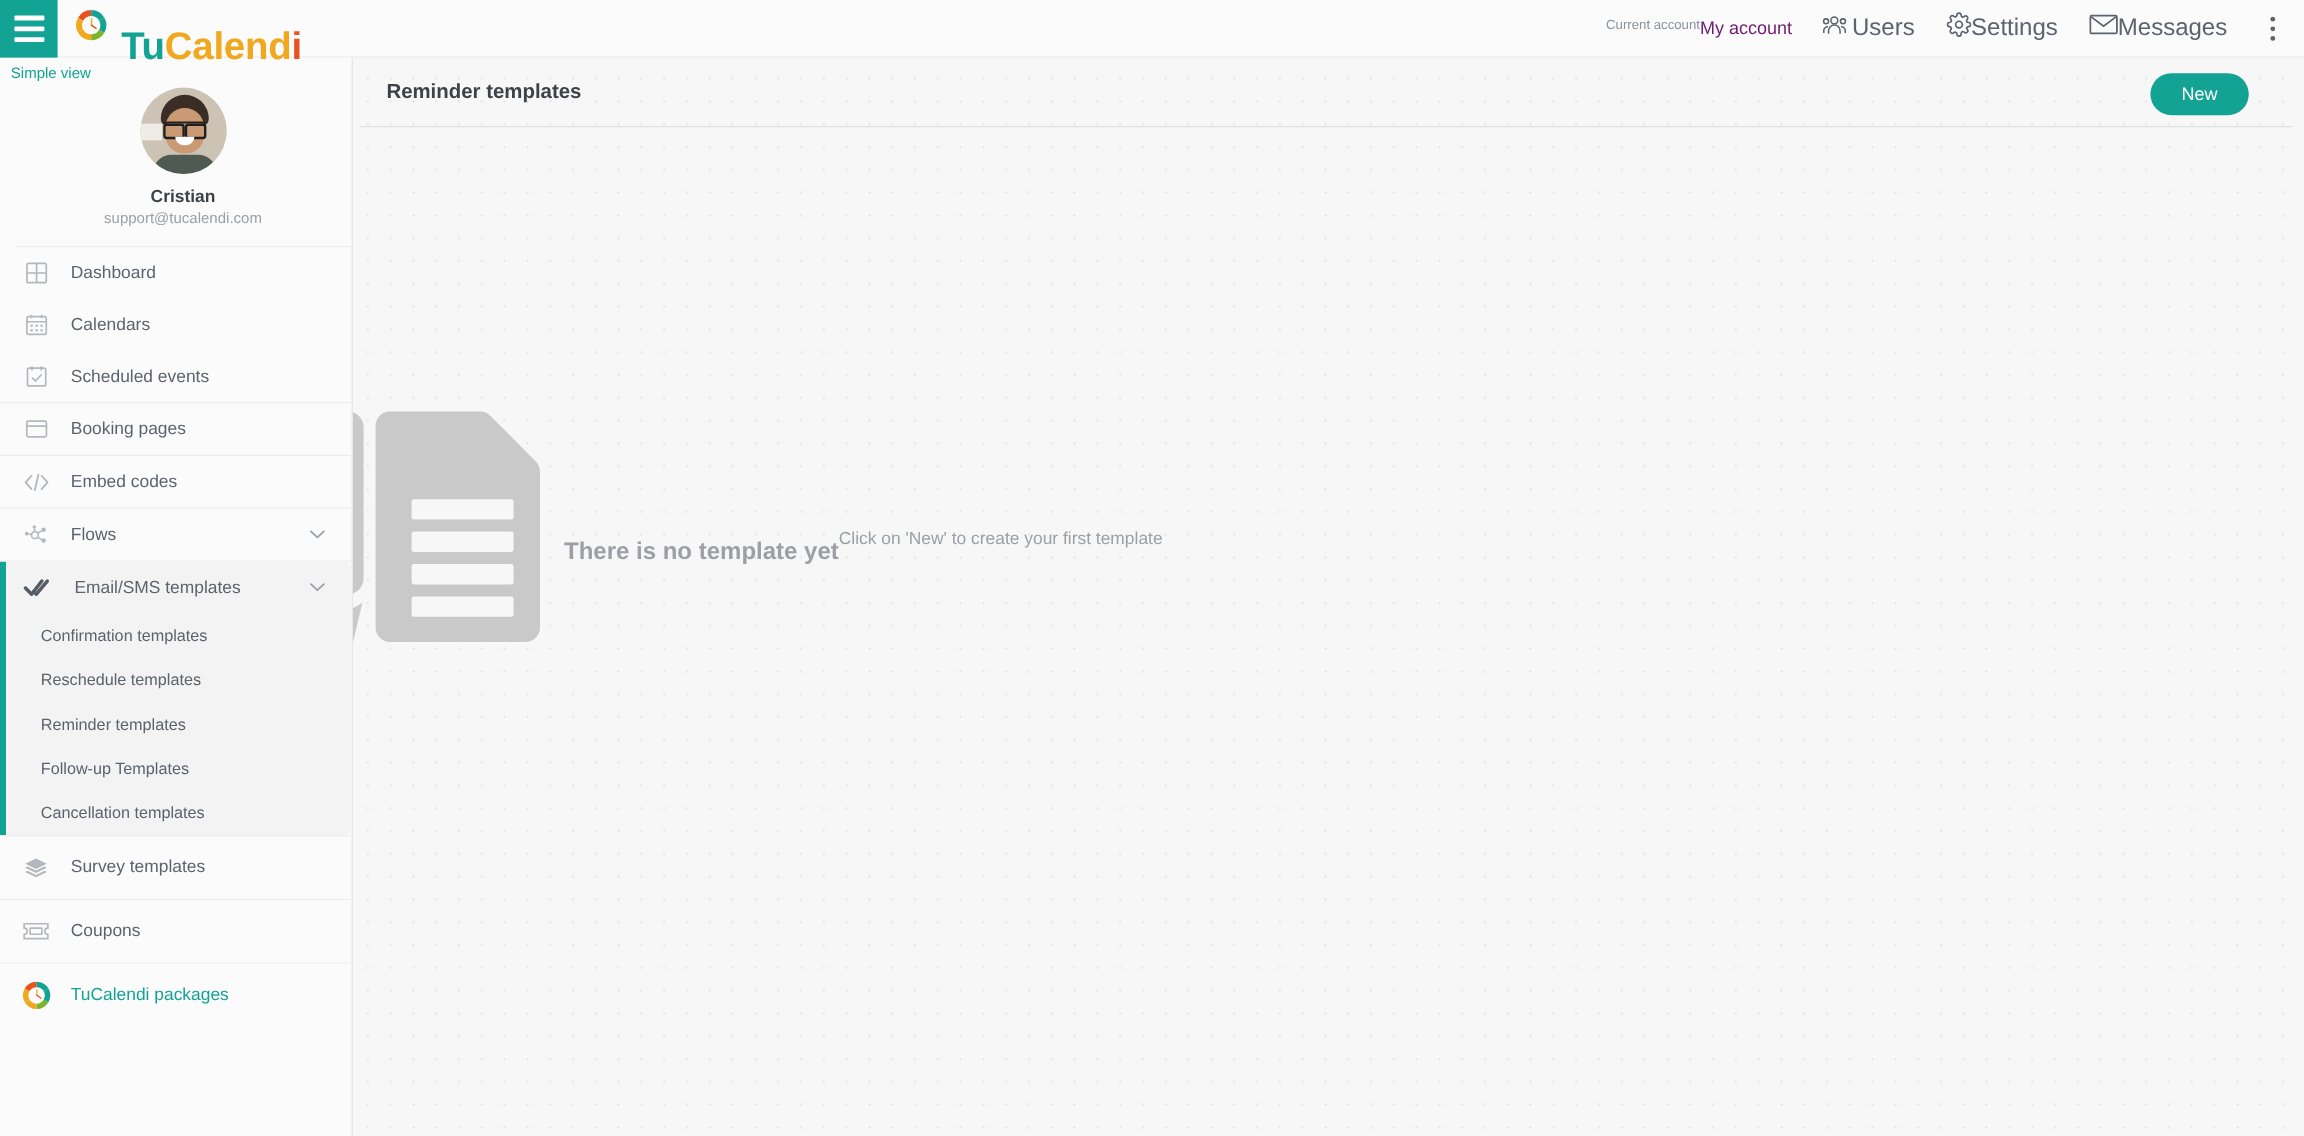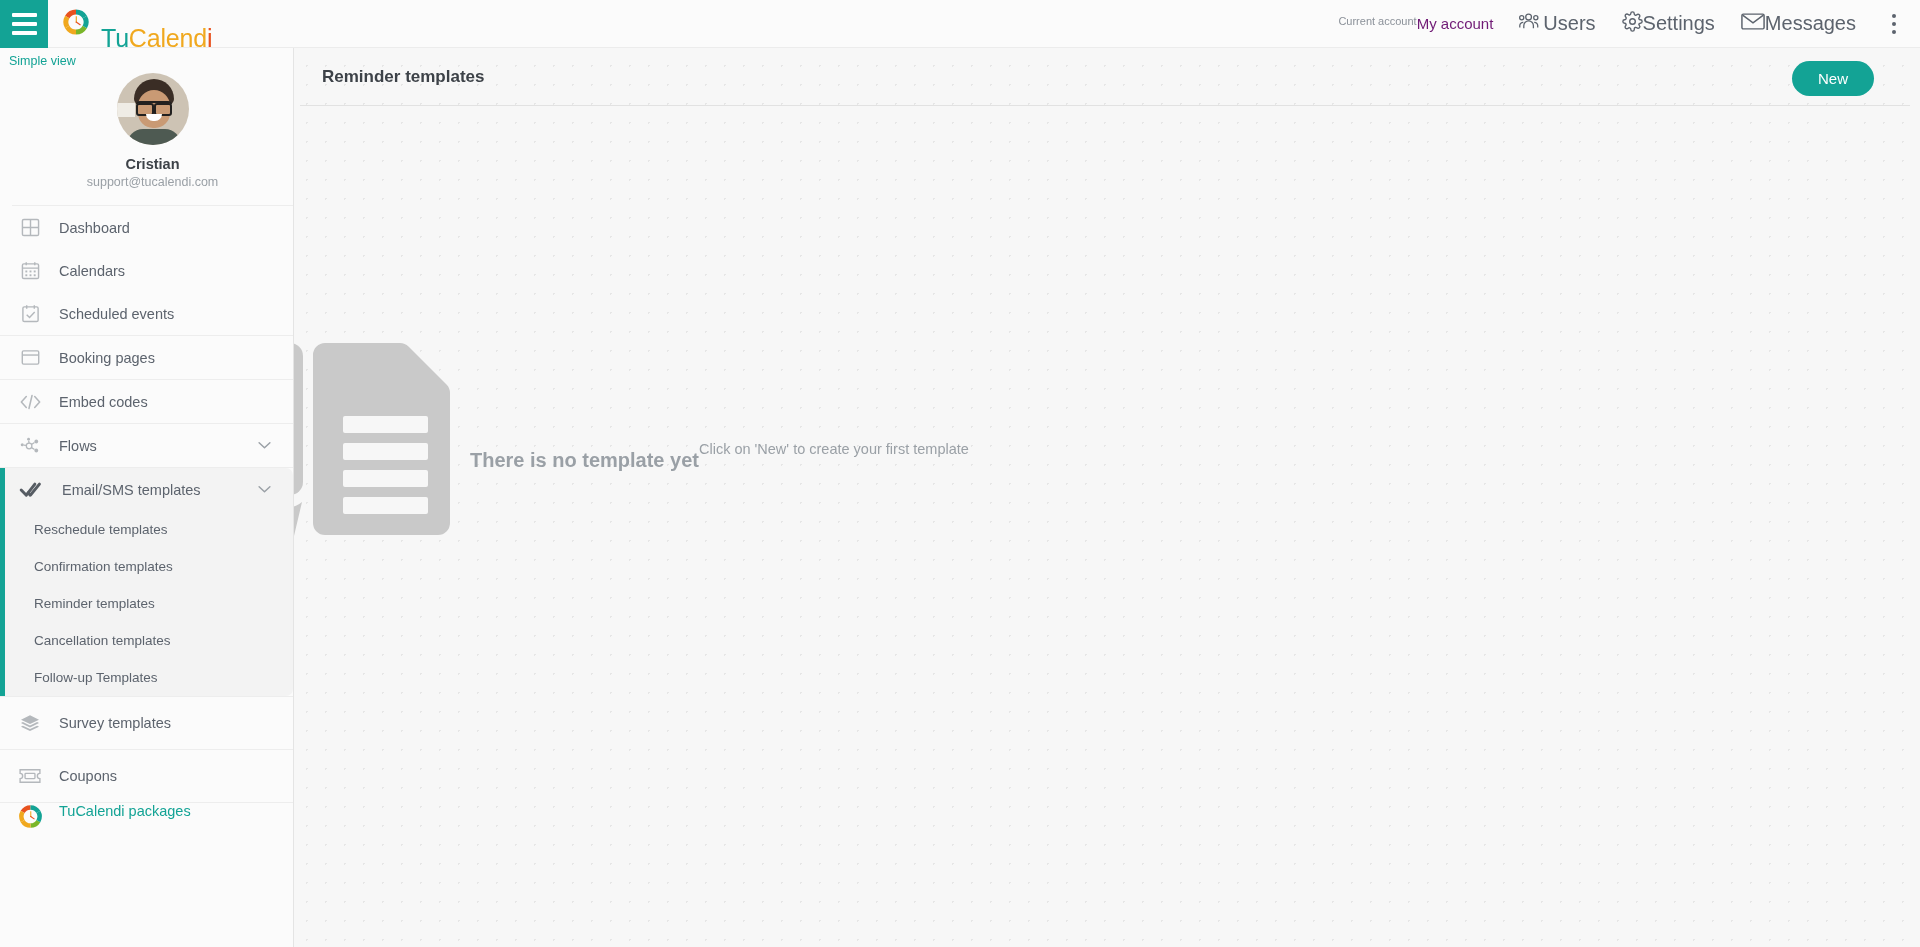--- a/index.html
+++ b/index.html
@@ -28,21 +28,21 @@
   }
   .hamburger span {
     display: block; width: 25px; height: 4px;
     background: #ffffff; border-radius: 1px;
   }
   .brand {
     display: flex; align-items: center;
     margin-left: 13px; gap: 10px; cursor: pointer;
   }
   .brand-text {
-    font-size: 25px; font-weight: normal; letter-spacing: -0.2px;
+    font-size: 32px; font-weight: bold; letter-spacing: -0.2px;
     white-space: nowrap;
     margin-top: 30px;
   }
   .brand-text .t1 { color: #13a395; }
   .brand-text .t2 { color: #f0a81e; }
   .brand-text .t3 { color: #e8521e; }
 
   .topnav {
     margin-left: auto; display: flex; align-items: center;
     height: 48px; padding-right: 10px;
@@ -153,21 +153,21 @@
   }
   .section-active .navrow { padding-left: 11px; }
   .section-active .navrow .ico { color: #565c63; }
   .section-active .navrow .txt { margin-left: 18px; }
   .subitem {
     height: 37px; display: flex; align-items: center;
     padding-left: 29px; font-size: 13.5px; color: #5c636d;
     cursor: pointer; white-space: nowrap;
   }
   .packages {
-    display: flex; align-items: flex-start; height: 52px;
+    display: flex; align-items: center; height: 52px;
     padding-left: 16px; cursor: pointer;
   }
   .packages .txt { margin-left: 15px; font-size: 14.5px; color: #13a395; }
 
   
   .main {
     position: absolute; top: 48px; left: 270px;
     width: 1650px; height: 899px;
     background-color: #f7f7f7;
     background-image: radial-gradient(#e6e6e6 1px, transparent 1px);
@@ -387,25 +387,25 @@
           <path d="M9.6 13.6 L11.8 16 L21.4 4.4"></path>
         </svg>
       </span>
       <span class="txt">Email/SMS templates</span>
       <span class="chev">
         <svg width="13" height="9" viewBox="0 0 14 9" fill="none" stroke="currentColor" stroke-width="1.6" stroke-linecap="round" stroke-linejoin="round">
           <path d="M1.2 1.6 L7 7 L12.8 1.6"></path>
         </svg>
       </span>
     </div>
+    <div class="subitem">Confirmation templates</div>
     <div class="subitem">Reschedule templates</div>
-    <div class="subitem">Confirmation templates</div>
     <div class="subitem">Reminder templates</div>
+    <div class="subitem">Follow-up Templates</div>
     <div class="subitem">Cancellation templates</div>
-    <div class="subitem">Follow-up Templates</div>
   </div>
 
   <div class="navgroup" style="border-top:1px solid #ededed;">
     <div class="navrow" style="height:52px;">
       <span class="ico">
         <svg width="20" height="19" viewBox="0 0 21 20" fill="currentColor">
           <path d="M10.5 1.4 L20 6 L10.5 10.6 L1 6 Z"></path>
           <path d="M10.5 12.1 L18 8.5 L20 9.6 L10.5 14.2 L1 9.6 L3 8.5 Z"></path>
           <path d="M10.5 15.9 L18 12.3 L20 13.4 L10.5 18 L1 13.4 L3 12.3 Z"></path>
         </svg>

